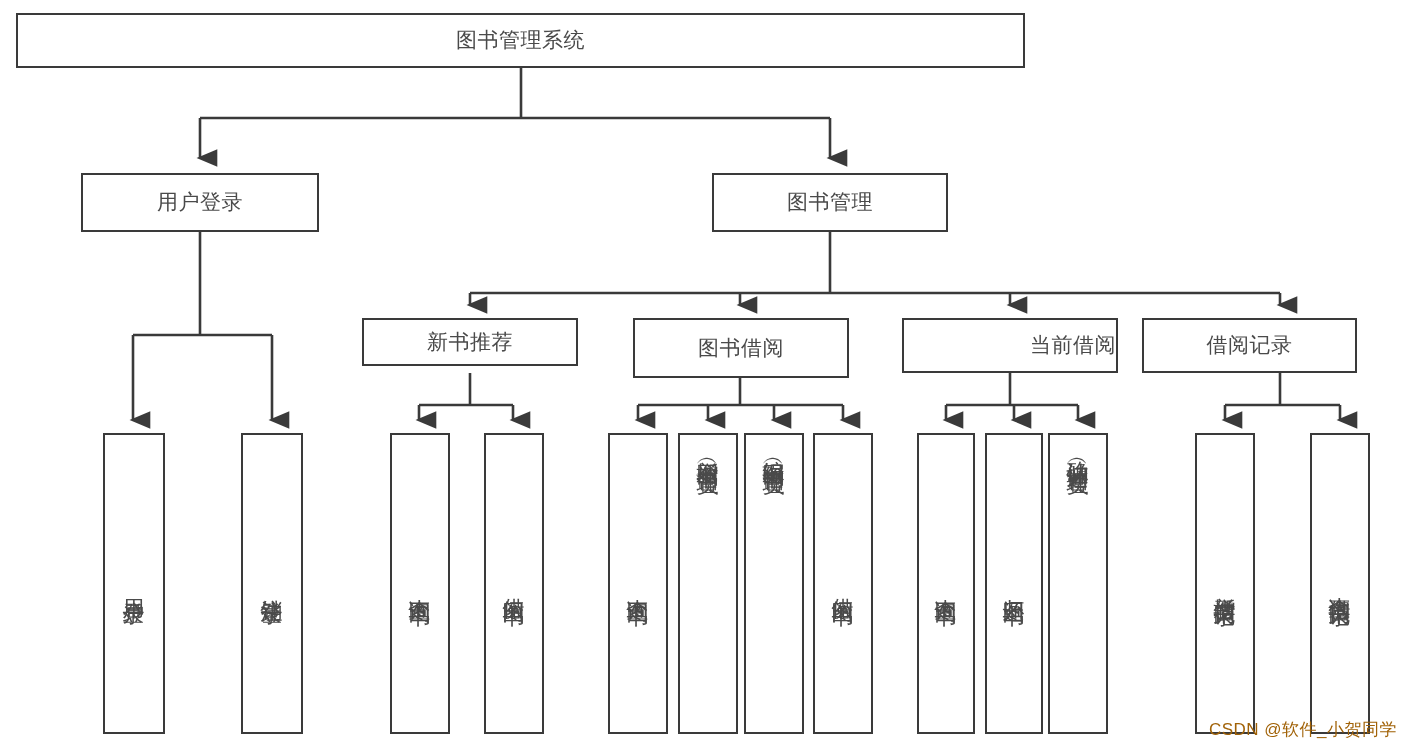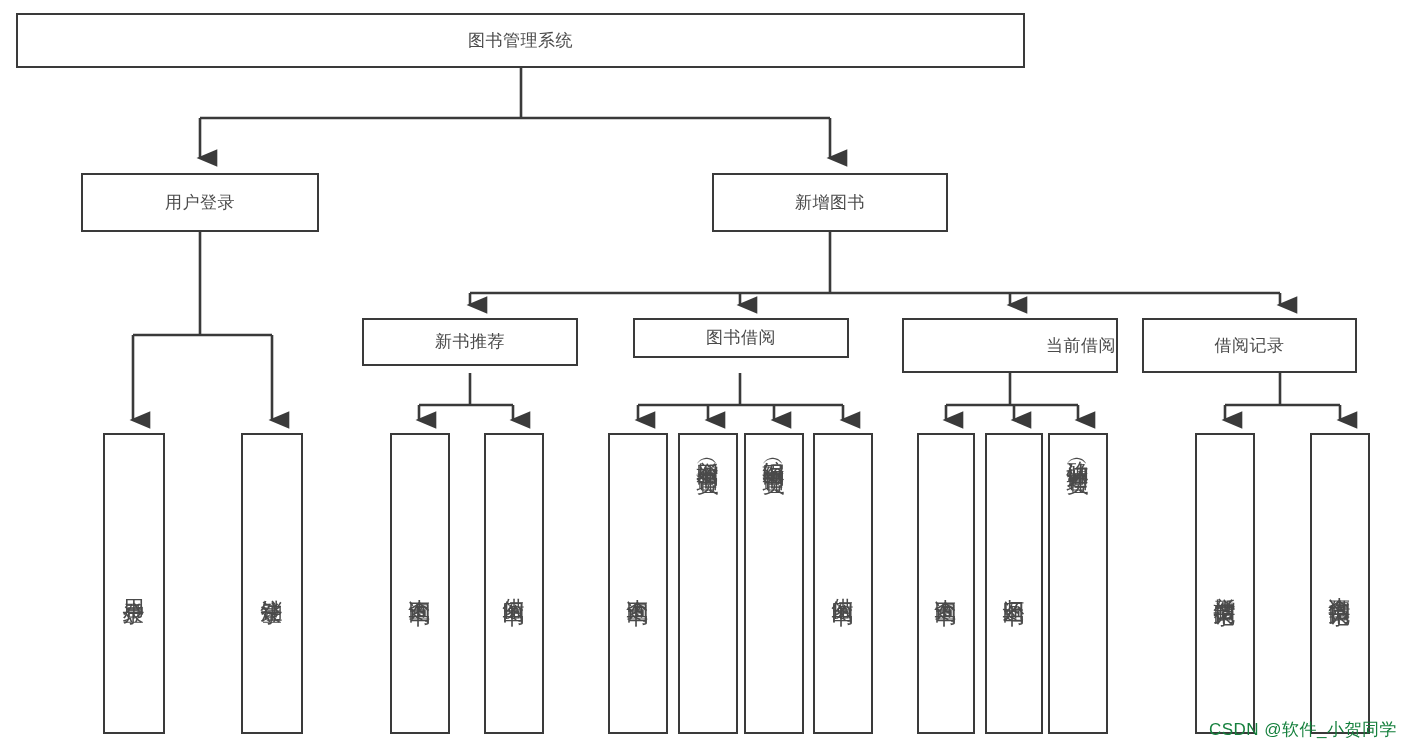--- a/index.html
+++ b/index.html
@@ -30,21 +30,21 @@
     position: absolute;
     box-sizing: border-box;
     border: 2.5px solid #3a3a3a;
     background: #ffffff;
     display: flex;
     align-items: center;
     justify-content: center;
     color: #4d4d4d;
   }
   .node-label {
-    font-size: 17px;
+    font-size: 21px;
     line-height: 1.15;
     color: #4a4a4a;
     letter-spacing: 0.5px;
     white-space: nowrap;
     text-align: center;
   }
   .leaf-box {
     position: absolute;
     box-sizing: border-box;
     border: 2.5px solid #3a3a3a;
@@ -70,21 +70,21 @@
     display: flex;
     align-items: center;
     justify-content: center;
   }
   .leaf-inner.top { align-items: flex-start; padding-top: 6px; box-sizing: border-box; }
   .watermark {
     position: absolute;
     right: 8px;
     bottom: 6px;
     font-size: 17px;
-    color: #15803d;
+    color: #a16207;
     letter-spacing: 0.5px;
     white-space: nowrap;
     pointer-events: none;
   }
 </style>
 </head>
 <body>
 
 <div id="diagram-root">
 
@@ -140,28 +140,28 @@
 
   <div class="node-box" style="left:16px; top:13px; width:1009px; height:55px;">
     <span class="node-label">图书管理系统</span>
   </div>
 
   <div class="node-box" style="left:81px; top:173px; width:238px; height:59px;">
     <span class="node-label">用户登录</span>
   </div>
 
   <div class="node-box" style="left:712px; top:173px; width:236px; height:59px;">
-    <span class="node-label">新增图书</span>
+    <span class="node-label">图书管理</span>
   </div>
 
   <div class="node-box" style="left:362px; top:318px; width:216px; height:48px;">
     <span class="node-label">新书推荐</span>
   </div>
 
-  <div class="node-box" style="left:633px; top:318px; width:216px; height:40px;">
+  <div class="node-box" style="left:633px; top:318px; width:216px; height:60px;">
     <span class="node-label">图书借阅</span>
   </div>
 
   <div class="node-box" style="left:902px; top:318px; width:216px; height:55px;justify-content:flex-end;">
     <span class="node-label">当前借阅</span>
   </div>
 
   <div class="node-box" style="left:1142px; top:318px; width:215px; height:55px;">
     <span class="node-label">借阅记录</span>
   </div>

